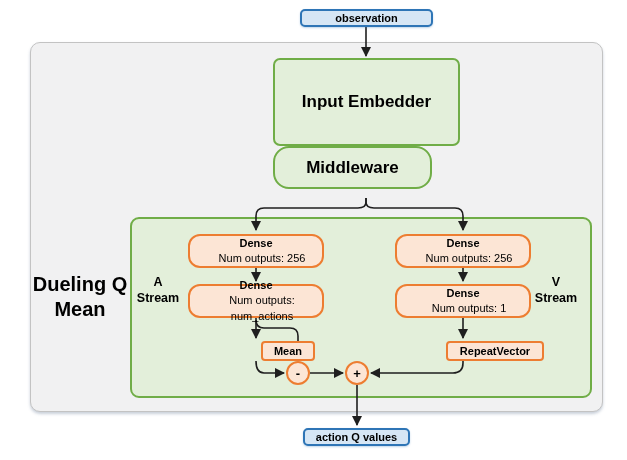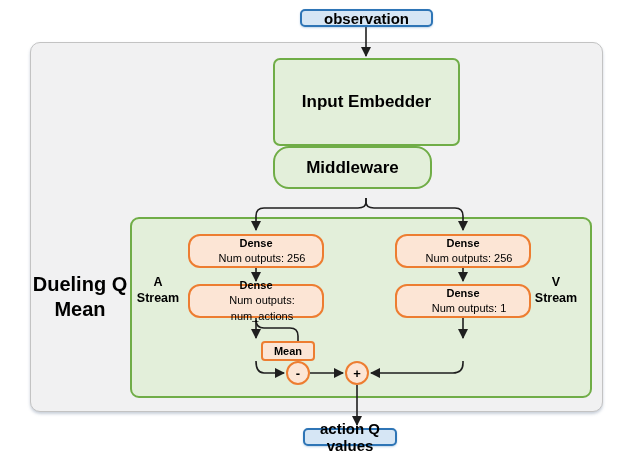--- a/index.html
+++ b/index.html
@@ -27,21 +27,21 @@
     border:2px solid var(--green-border);
     border-radius:9px;
   }
   .node{
     display:flex; align-items:center; justify-content:center;
     text-align:center; font-weight:bold;
   }
   .io{
     background:var(--io-fill);
     border:2px solid var(--io-border);
-    border-radius:5px; font-size:15px;
+    border-radius:5px; font-size:11px;
     box-shadow:0 1px 2px rgba(46,117,182,.3);
   }
   .greenNode{
     background:var(--green-fill);
     border:2px solid var(--green-border);
     border-radius:7px; font-size:17px;
   }
   .orangeNode{
     background:var(--orange-fill);
     border:2px solid var(--orange-border);
@@ -134,16 +134,17 @@
   <div class="abs node orangeNode" style="left:395px; top:234px; width:136px; height:34px;">
     <span>Dense</span>
     <span class="sub">Num outputs: 256</span>
   </div>
 
   <div class="abs node orangeNode" style="left:395px; top:284px; width:136px; height:34px;">
     <span>Dense</span>
     <span class="sub">Num outputs: 1</span>
   </div>
 
+  <div class="abs node smallOrange" style="left:414px; top:341px; width:98px; height:20px;">RepeatVector</div>
 
-  <div class="abs node io" style="left:303px; top:428px; width:94px; height:18px;">action Q values</div>
+  <div class="abs node io" style="left:303px; top:428px; width:107px; height:18px;">action Q values</div>
 
 </div>
 
 </body></html>

